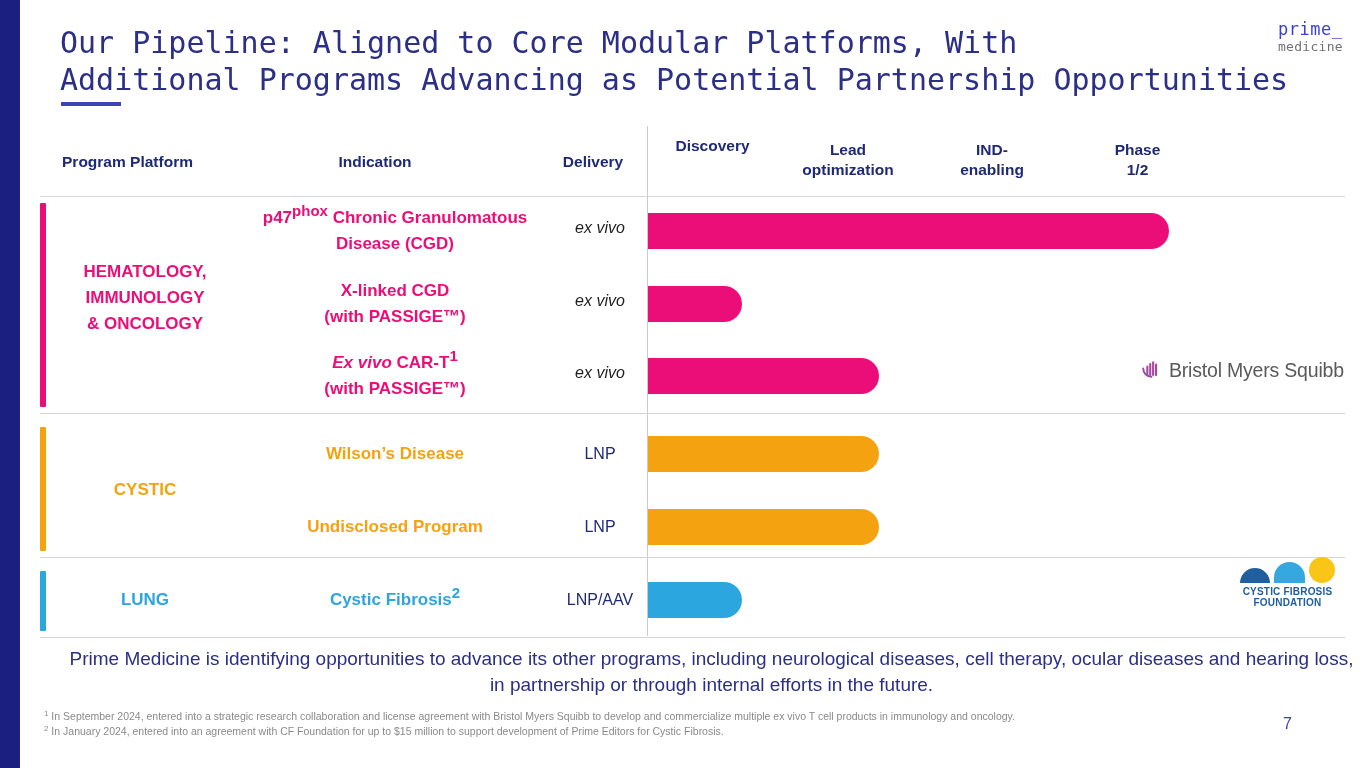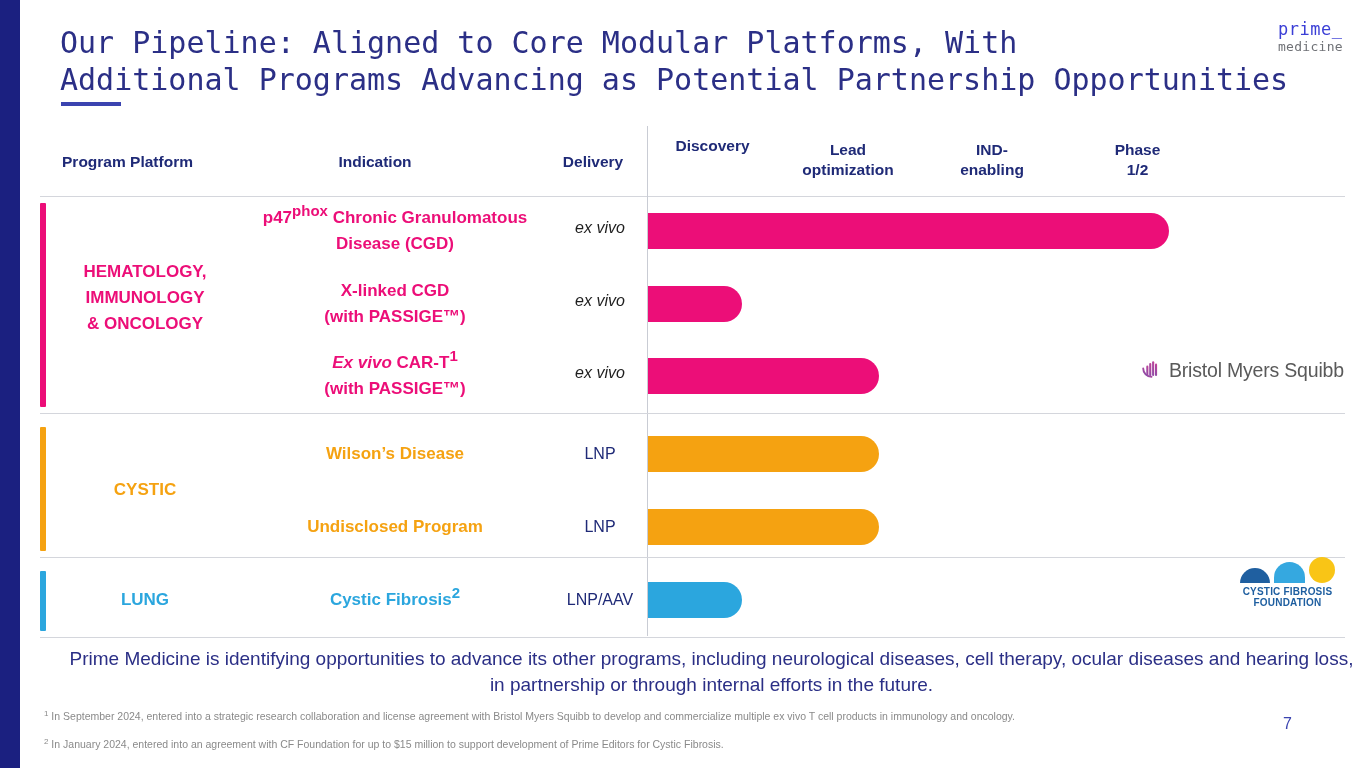--- a/index.html
+++ b/index.html
@@ -248,21 +248,21 @@
   .footnote {
     position: absolute;
     left: 44px;
     width: 1230px;
     font-size: 10.5px;
     line-height: 15px;
     color: #8a8a8a;
   }
   .footnote sup { font-size: 8px; vertical-align: super; line-height: 0; }
   #footnote-1 { top: 709px; }
-  #footnote-2 { top: 724px; margin-top: 13px; }
+  #footnote-2 { top: 724px; }
 
   #page-number {
     position: absolute;
     left: 1283px;
     top: 715px;
     font-size: 16px;
     color: #3b44b0;
   }
 </style>
 </head>

